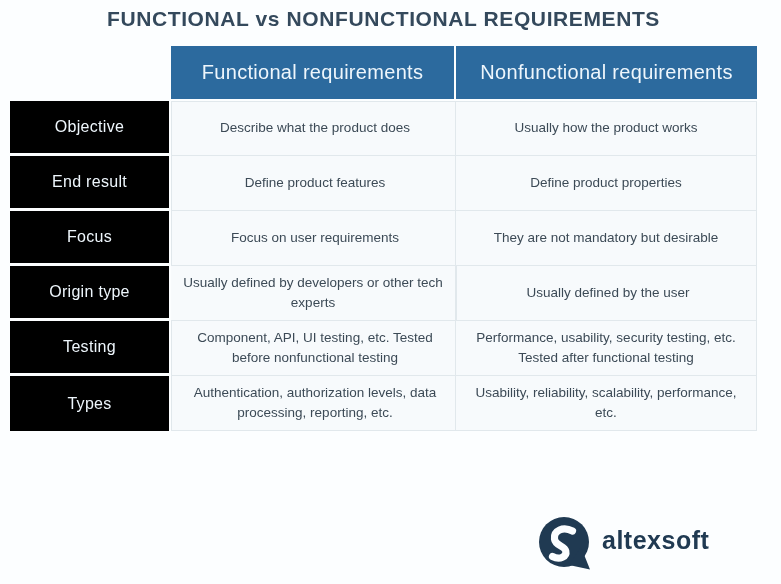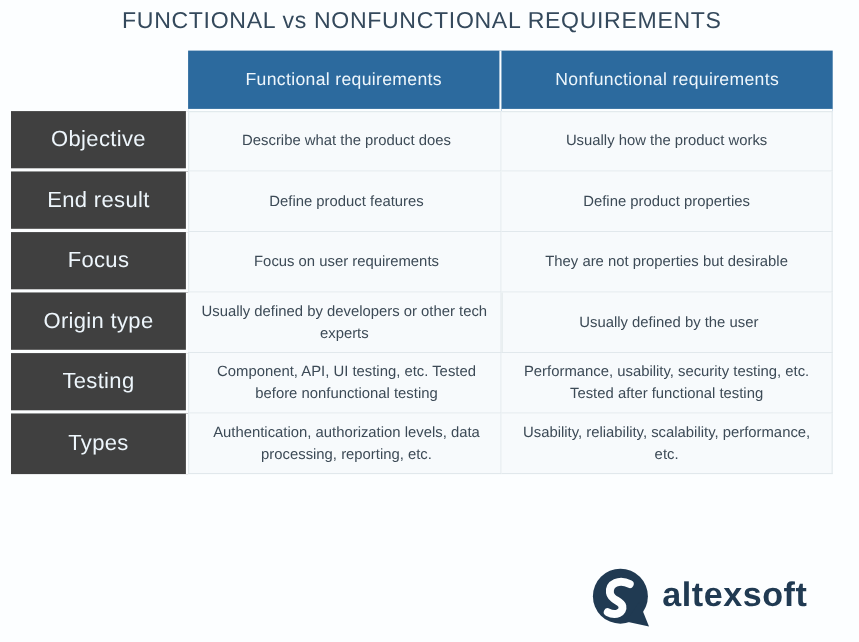--- a/index.html
+++ b/index.html
@@ -10,49 +10,49 @@
     position: relative;
     overflow: hidden;
   }
   .page { position: absolute; inset: 0; background: #fcfeff; }
 
   .title {
     position: absolute;
     left: 10px; top: 7px; width: 747px;
     text-align: center;
     font-size: 21px;
-    font-weight: normal;
+    font-weight: bold;
     letter-spacing: 0.6px;
     color: #34495c;
   }
 
   .table {
     position: absolute;
     left: 10px; top: 46px;
     display: grid;
     grid-template-columns: 161px 285px 301px;
     grid-template-rows: 55px 55px 55px 55px 55px 55px 55px 57px;
   }
 
   .corner { background: transparent; }
 
   .colhead {
     background: #2c6a9e;
     color: #eef6fc;
-    font-size: 16px;
+    font-size: 20px;
     letter-spacing: 0.3px;
     display: flex; align-items: center; justify-content: center;
     border-bottom: 2px solid #fcfeff;
   }
   .colhead-1 { border-right: 2px solid #fcfeff; }
 
   .rowhead {
-    background: #404040;
+    background: #000000;
     color: #eef6fc;
-    font-size: 20px;
+    font-size: 16px;
     letter-spacing: 0.3px;
     display: flex; align-items: center; justify-content: center;
     border-right: 2px solid #fcfeff;
     border-bottom: 3px solid #fcfeff;
   }
   .rowhead-last { border-bottom: none; }
 
   .body-cell {
     background: #f7fafc;
     color: #3c4a56;
@@ -68,21 +68,21 @@
   .body-cell.row-first { border-top: 1px solid #e1e8ec; }
 
   .logo {
     position: absolute;
     left: 537px; top: 515px;
     display: flex; align-items: center;
   }
   .logo-mark { width: 56px; height: 57px; display: block; }
   .logo-text {
     margin-left: 9px;
-    font-size: 31px;
+    font-size: 25px;
     font-weight: bold;
     letter-spacing: 0.5px;
     color: #203a52;
     line-height: 1;
     padding-bottom: 6px;
   }
 </style>
 </head>
 <body>
 
@@ -99,21 +99,21 @@
     <div class="body-cell col1 row-first">Describe what the product does</div>
     <div class="body-cell col2 row-first">Usually how the product works</div>
 
     <div class="rowhead">End result</div>
     <div class="body-cell col1">Define product features</div>
     <div class="body-cell col2">Define product properties</div>
 
     <div class="rowhead">Focus</div>
     <div class="body-cell col1">Focus on user requirements</div>
 
-    <div class="body-cell col2">They are not properties but desirable</div>
+    <div class="body-cell col2">They are not mandatory but desirable</div>
 
     <div class="rowhead">Origin type</div>
     <div class="body-cell col2">Usually defined by developers or other tech experts</div>
     <div class="body-cell col1">Usually defined by the user</div>
 
     <div class="rowhead">Testing</div>
     <div class="body-cell col1">Component, API, UI testing, etc. Tested before nonfunctional testing</div>
     <div class="body-cell col2">Performance, usability, security testing, etc. Tested after functional testing</div>
 
     <div class="rowhead rowhead-last">Types</div>

